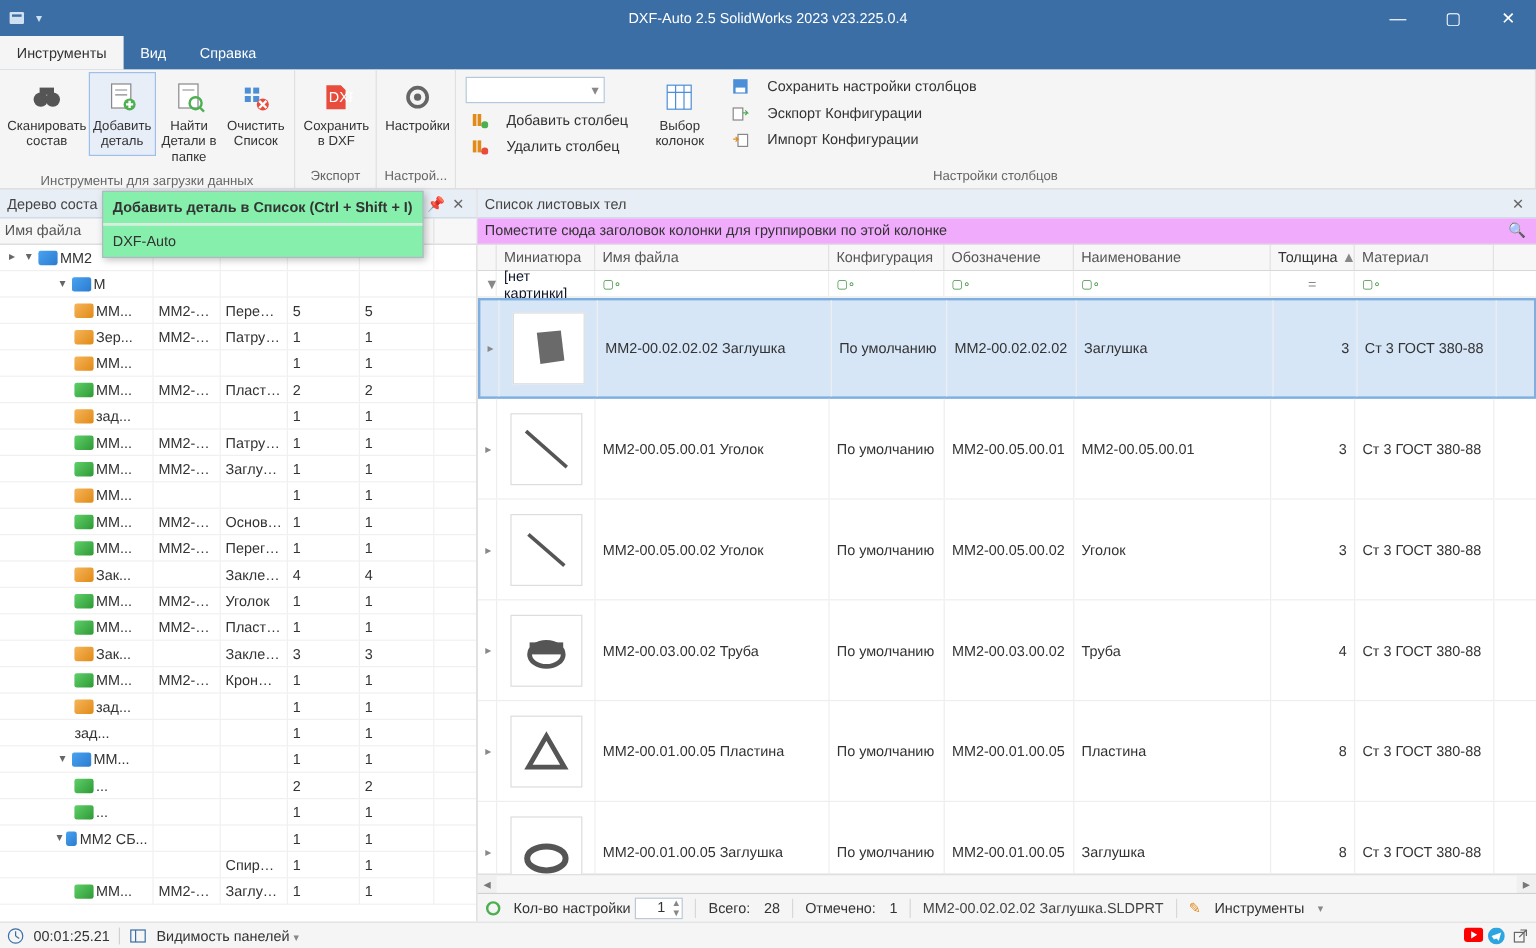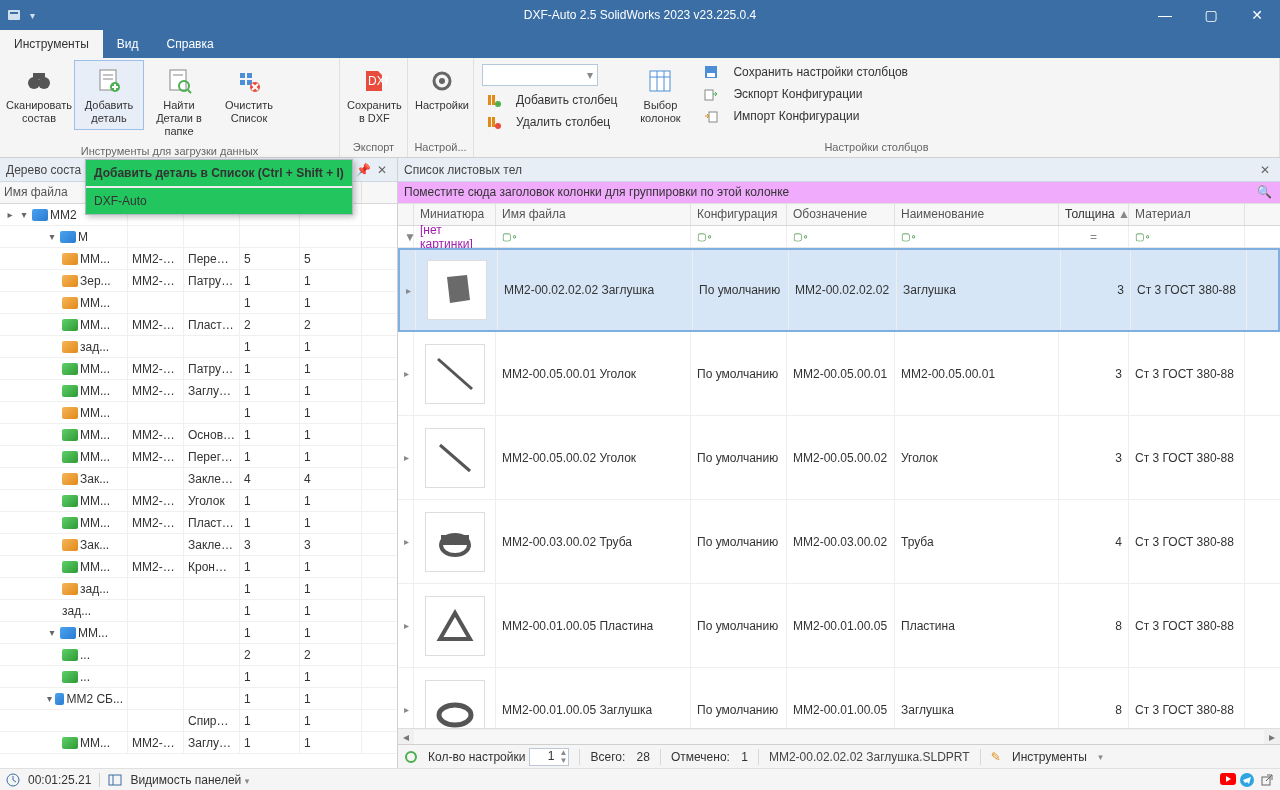--- a/index.html
+++ b/index.html
@@ -36,21 +36,21 @@
 .tree-body{flex:1;overflow-y:scroll;overflow-x:hidden;position:relative}
 .tree-row{height:22px;display:flex;align-items:center;border-bottom:1px solid #f0f0f0}
 .tree-row>div{border-right:1px solid #f0f0f0;padding:0 4px;overflow:hidden;white-space:nowrap;text-overflow:ellipsis;height:22px;line-height:22px}
 .tree-cell-name{display:flex;align-items:center;gap:2px}
 .tree-toggle{width:12px;text-align:center;color:#666;font-size:10px}
 .tree-icon{width:16px;height:12px;display:inline-block}
 .ico-asm{background:linear-gradient(135deg,#4aa3f0,#2b7bd0);border-radius:2px}
 .ico-part-g{background:linear-gradient(135deg,#5fd068,#2e9936);border-radius:2px}
 .ico-part-o{background:linear-gradient(135deg,#f6b55a,#e18a17);border-radius:2px}
 
-.tooltip{position:absolute;left:85px;top:159px;width:268px;background:#22c55e;border:1px solid #b0b8c2;box-shadow:2px 2px 6px rgba(0,0,0,.25);z-index:50}
+.tooltip{position:absolute;left:85px;top:159px;width:268px;background:#86efac;border:1px solid #b0b8c2;box-shadow:2px 2px 6px rgba(0,0,0,.25);z-index:50}
 .tooltip .t-title{padding:6px 8px;font-weight:bold;border-bottom:1px solid #eee}
 .tooltip .t-body{padding:8px;display:flex;gap:6px;align-items:center}
 .tooltip .t-footer{padding:6px 8px;font-weight:normal;border-top:1px solid #eee}
 
 .right-panel{flex:1;display:flex;flex-direction:column;min-width:0}
 .group-hint{height:22px;background:#f0abfc;border-bottom:1px solid #e0e0e0;padding:3px 6px;color:#777;position:relative}
 .search-icon{position:absolute;right:8px;top:3px;color:#666}
 .grid-head{display:flex;height:22px;background:#f7f7f7;border-bottom:1px solid #d8d8d8}
 .grid-head>div{border-right:1px solid #e2e2e2;padding:3px 6px;color:#555;overflow:hidden;white-space:nowrap}
 .grid-filter{display:flex;height:22px;border-bottom:1px solid #e6e6e6;background:#fff}
@@ -113,21 +113,21 @@
   </div>
 </div>
 
 <div class="menubar">
   <div class="tab active">Инструменты</div>
   <div class="tab">Вид</div>
   <div class="tab">Справка</div>
 </div>
 
 <div class="ribbon">
-  <div class="rgroup" style="width:340px">
+  <div class="rgroup" style="width:246px">
     <div class="items">
       <div class="rbtn-large">
         <span class="icon">
             <svg width="28" height="28">
               <circle cx="9" cy="16" r="6" fill="#555"></circle>
               <circle cx="19" cy="16" r="6" fill="#555"></circle>
               <rect x="8" y="6" width="12" height="6" fill="#555"></rect>
             </svg>
           </span>
         <span>Сканировать состав</span>
@@ -568,21 +568,21 @@
       <div class="w-code">Обозначение</div>
       <div class="w-nname">Наименование</div>
       <div class="w-thick"><span>Толщина</span> <span style="color:#888">▲</span></div>
       <div class="w-mat">Материал</div>
     </div>
     <div class="grid-filter">
       <div class="w-expand">
           <span style="color:#888">▼</span>
         </div>
       <div class="w-mini">
-          <span style="color:#a21caf">[нет картинки]</span>
+          <span style="color:#0f172a">[нет картинки]</span>
         </div>
       <div class="w-file">
           <span class="filter-chip">▢∘</span>
         </div>
       <div class="w-conf">
           <span class="filter-chip">▢∘</span>
         </div>
       <div class="w-code">
           <span class="filter-chip">▢∘</span>
         </div>

